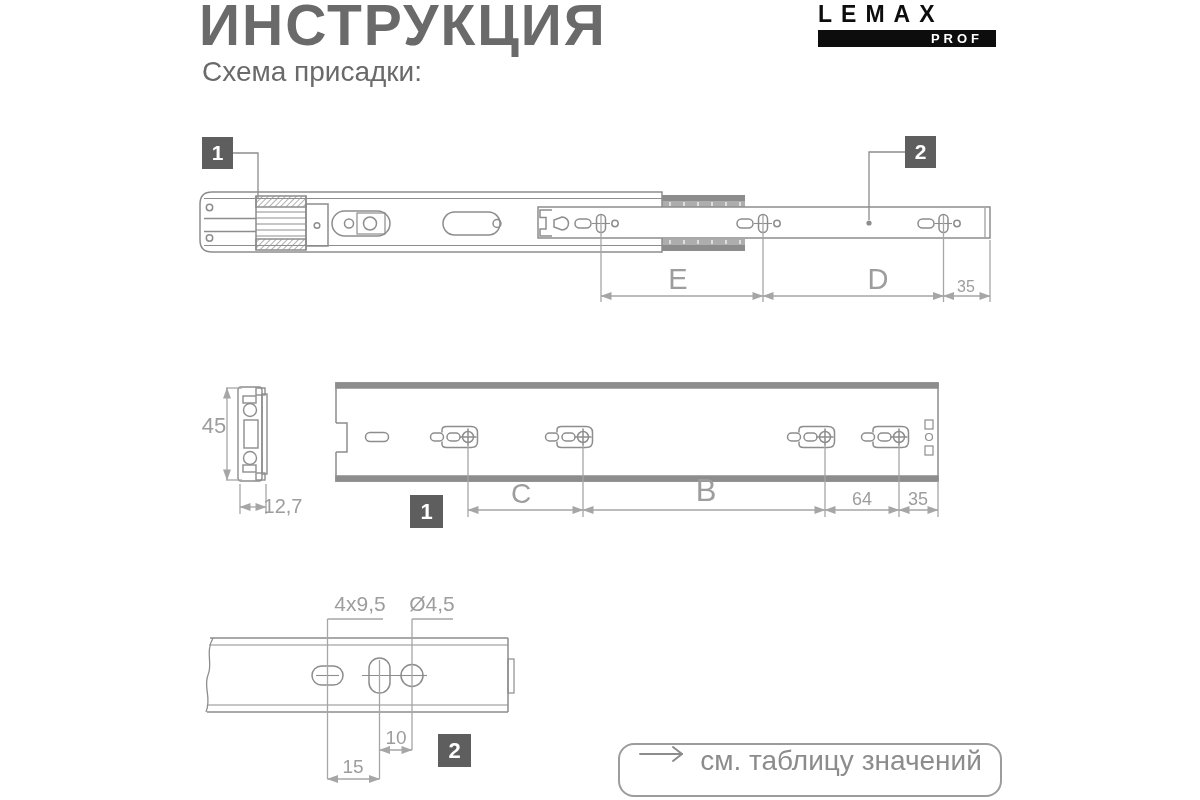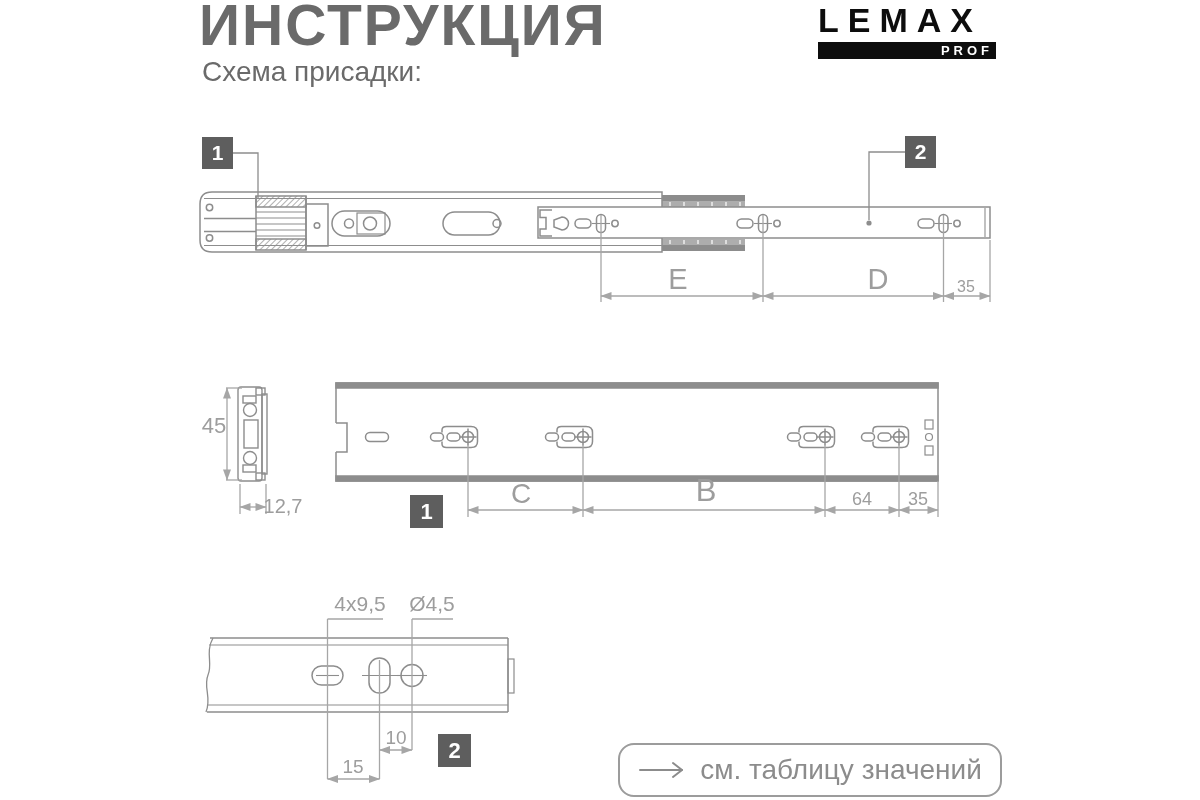--- a/index.html
+++ b/index.html
@@ -11,37 +11,37 @@
   .title{
     left:199px;top:-8px;font-size:57px;font-weight:bold;color:#6a6a6a;
     letter-spacing:2px;white-space:nowrap;
   }
   .subtitle{
     left:202px;top:56px;font-size:28px;font-weight:normal;color:#6a6a6a;
     white-space:nowrap;
   }
   .logo{left:818px;top:2px;width:178px;}
   .logo-brand{
-    font-size:34px;font-weight:bold;color:#0d0d0d;letter-spacing:9px;
+    font-size:23px;font-weight:bold;color:#0d0d0d;letter-spacing:9px;
     line-height:1.1;white-space:nowrap;
   }
   .logo-bar{
     margin-top:3px;background:#0d0d0d;height:17px;width:178px;
     display:flex;align-items:center;justify-content:flex-end;
   }
   .logo-badge{
     color:#ffffff;font-size:13px;font-weight:bold;letter-spacing:4px;
-    padding-right:3px;line-height:1;
+    padding-right:13px;line-height:1;
   }
   svg{position:absolute;left:0;top:0;}
   svg text{font-family:"Liberation Sans", sans-serif;fill:#9d9d9d;}
   .marker-num{fill:#ffffff;font-weight:bold;}
   .footer-btn{
     left:618px;top:743px;width:384px;height:54px;border:2px solid #9c9c9c;
-    border-radius:16px;display:flex;align-items:center;justify-content:center;
+    border-radius:16px;display:flex;justify-content:center;
     gap:14px;color:#8c8c8c;font-size:28px;background:#ffffff;cursor:pointer;
     box-sizing:border-box;white-space:nowrap;
   }
 </style>
 </head>
 <body>
 
 <div class="abs title">ИНСТРУКЦИЯ</div>
 <div class="abs subtitle">Схема присадки:</div>
 

